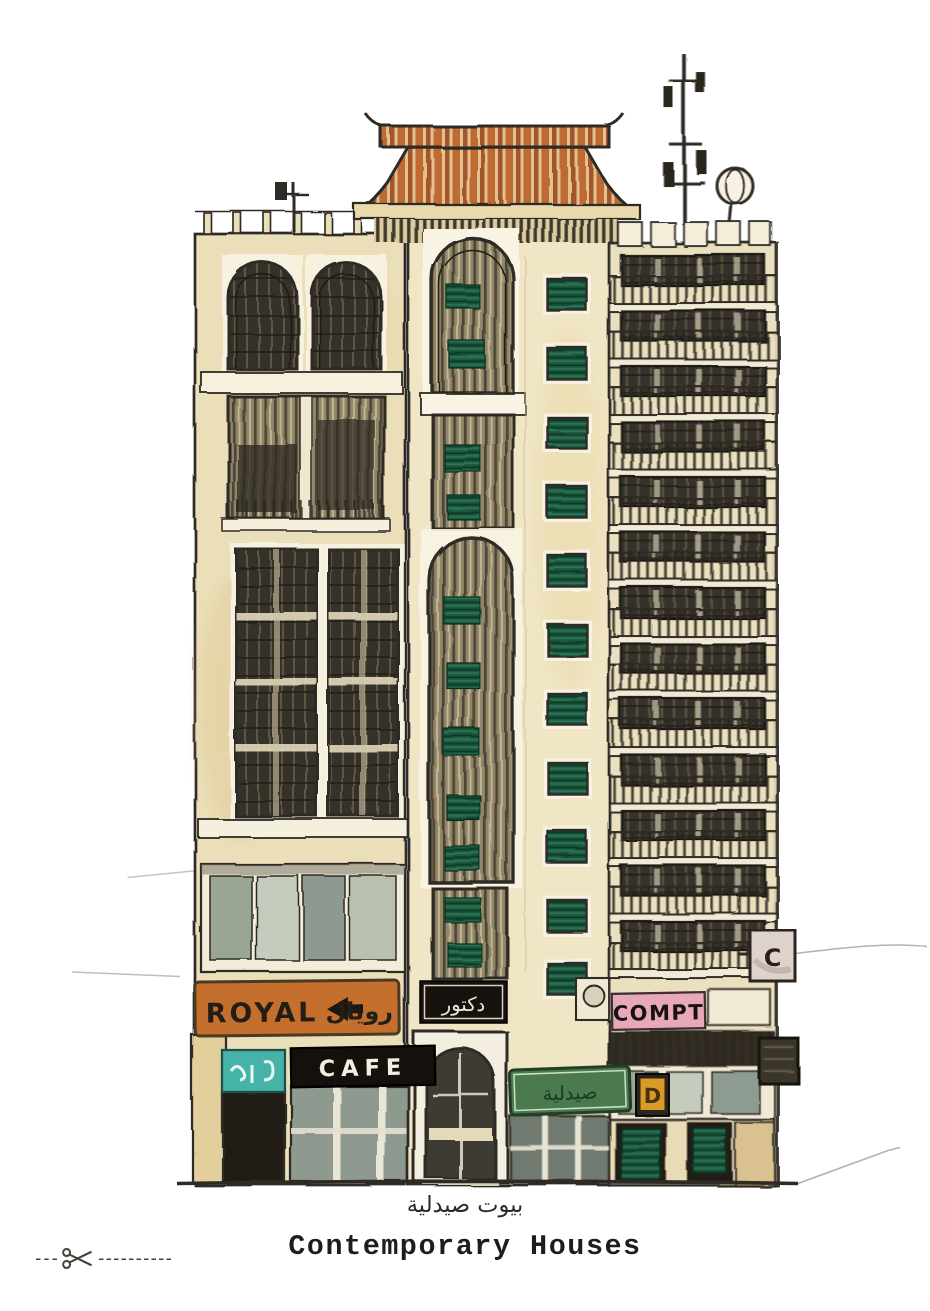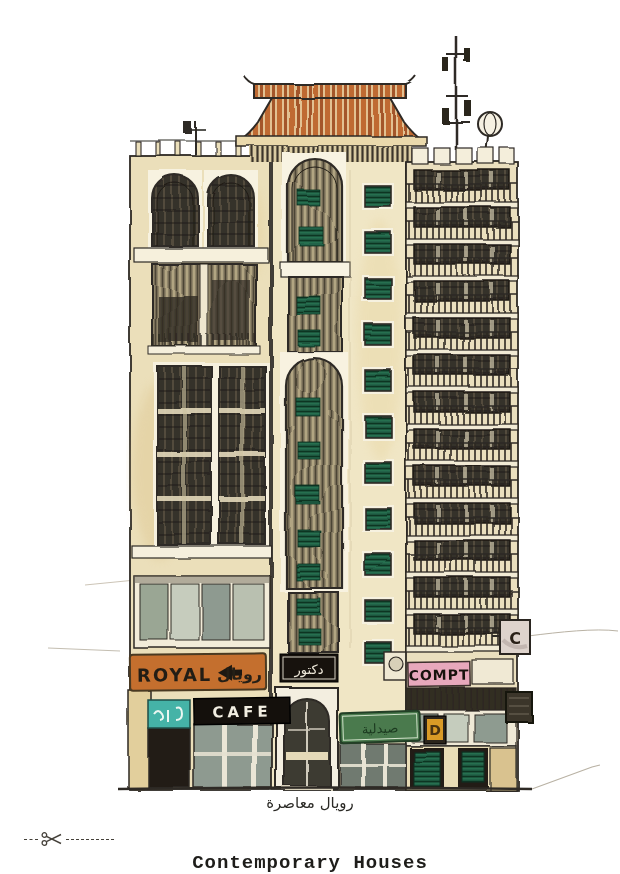--- a/index.html
+++ b/index.html
@@ -8,21 +8,21 @@
     font-family:"DejaVu Sans",sans-serif;
   }
   .art{position:absolute;left:0;top:0;}
   .caption-ar{
     position:absolute;left:0;top:794px;width:620px;text-align:center;
     font-size:15px;color:#2b2a26;font-family:"DejaVu Sans",sans-serif;
   }
   .caption-en{
     position:absolute;left:0;top:820px;width:620px;text-align:center;
     font-size:19px;letter-spacing:1px;color:#1e1d1a;
-    font-family:"Liberation Mono","DejaVu Sans Mono",monospace;font-weight:600;margin-top:32px;
+    font-family:"Liberation Mono","DejaVu Sans Mono",monospace;font-weight:600;
   }
   .cutmark{
     position:absolute;left:24px;top:831px;display:flex;align-items:center;gap:3px;color:#45413a;
   }
   .cutmark .predash{display:inline-block;width:14px;border-top:1.6px dashed #45413a;}
   .cutmark .postdash{display:inline-block;width:48px;border-top:1.6px dashed #45413a;}
   svg text{user-select:none;}
 </style>
 </head>
 <body>
@@ -361,21 +361,21 @@
   <g>
     <line x1="492" y1="636" x2="502" y2="636" stroke="#2e2a25" stroke-width="2"></line>
     <rect x="500" y="620" width="30" height="34" fill="#ded3cc" stroke="#2a2520" stroke-width="2"></rect>
     <path d="M503 640 q10 10 24 6" fill="none" stroke="#b8a9a4" stroke-width="4" opacity="0.7"></path>
     <text x="515" y="644" text-anchor="middle" font-family="DejaVu Sans, sans-serif" font-weight="bold" font-size="16" fill="#2a2017">C</text>
   </g>
 
   <path d="M118 789 Q 320 786 532 789" fill="none" stroke="#2e2a25" stroke-width="2.5"></path>
 </svg>
 
-<div class="caption-ar">رويال معاصرة</div>
+<div class="caption-ar">بيوت صيدلية</div>
 <div class="caption-en">Contemporary Houses</div>
 
 <div class="cutmark">
   <span class="predash"></span>
   <svg width="22" height="16" viewBox="0 0 22 16">
     <circle cx="3.4" cy="4" r="2.3" fill="none" stroke="#45413a" stroke-width="1.3"></circle>
     <circle cx="3.4" cy="12" r="2.3" fill="none" stroke="#45413a" stroke-width="1.3"></circle>
     <line x1="5.4" y1="5.4" x2="20" y2="12.5" stroke="#45413a" stroke-width="1.4"></line>
     <line x1="5.4" y1="10.6" x2="20" y2="3.5" stroke="#45413a" stroke-width="1.4"></line>
   </svg>

